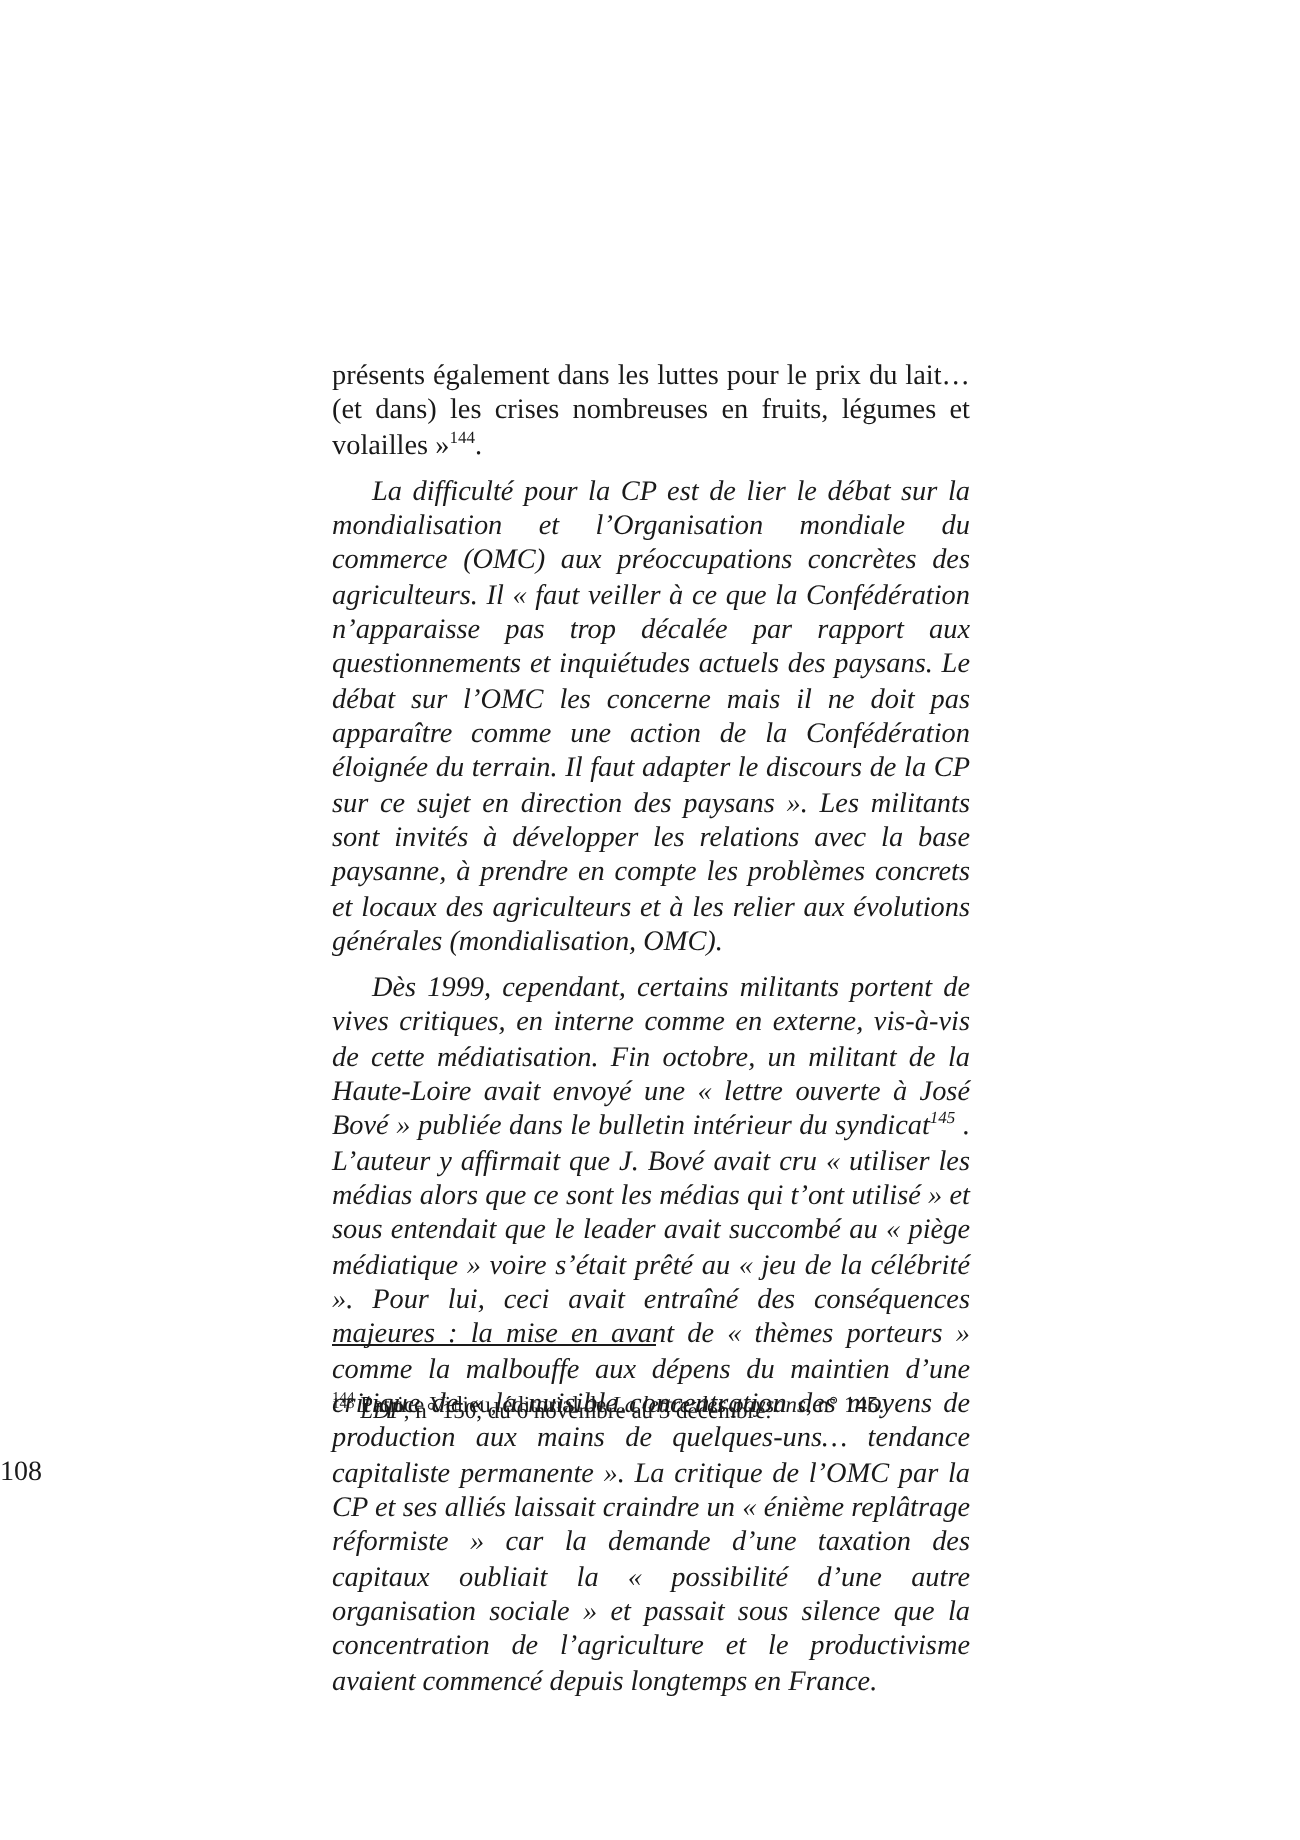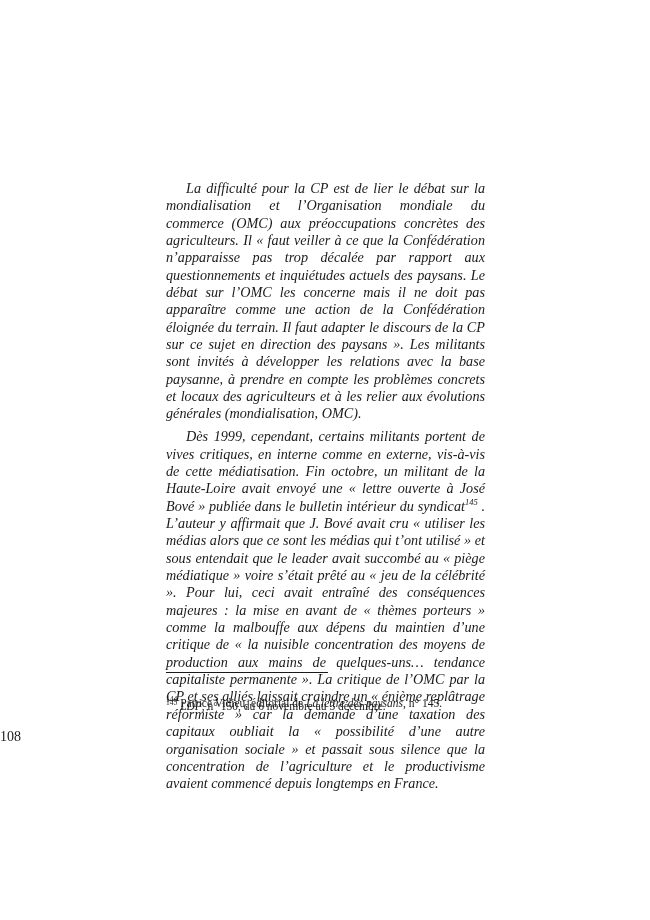--- a/index.html
+++ b/index.html
@@ -65,20 +65,21 @@
       text-align: left;
       font-size: 14px;
       line-height: 16px;
     }
     em { font-style: italic; }
   </style>
 </head>
 <body>
 
 <div class="page">
+  <p class="para"><span>présents également dans les luttes pour le prix du lait… (et dans) les crises nombreuses en fruits, légumes et volailles »</span><sup>144</sup><span>.</span></p>
 
   <p class="para indent">La difficulté pour la CP est de lier le débat sur la mondialisation et l’Organisation mondiale du commerce (OMC) aux préoccupations concrètes des agriculteurs. Il « faut veiller à ce que la Confédération n’apparaisse pas trop décalée par rapport aux questionnements et inquiétudes actuels des paysans. Le débat sur l’OMC les concerne mais il ne doit pas apparaître comme une action de la Confédération éloignée du terrain. Il faut adapter le discours de la CP sur ce sujet en direction des paysans ». Les militants sont invités à développer les relations avec la base paysanne, à prendre en compte les problèmes concrets et locaux des agriculteurs et à les relier aux évolutions générales (mondialisation, OMC).</p>
 
   <p class="para indent"><span>Dès 1999, cependant, certains militants portent de vives critiques, en interne comme en externe, vis-à-vis de cette médiatisation. Fin octobre, un militant de la Haute-Loire avait envoyé une « lettre ouverte à José Bové » publiée dans le bulletin intérieur du syndicat</span><sup>145</sup><span> . L’auteur y affirmait que J. Bové avait cru « utiliser les médias alors que ce sont les médias qui t’ont utilisé » et sous entendait que le leader avait succombé au « piège médiatique » voire s’était prêté au « jeu de la célébrité ». Pour lui, ceci avait entraîné des conséquences majeures : la mise en avant de « thèmes porteurs » comme la malbouffe aux dépens du maintien d’une critique de « la nuisible concentration des moyens de production aux mains de quelques-uns… tendance capitaliste permanente ». La critique de l’OMC par la CP et ses alliés laissait craindre un « énième replâtrage réformiste » car la demande d’une taxation des capitaux oubliait la « possibilité d’une autre organisation sociale » et passait sous silence que la concentration de l’agriculture et le productivisme avaient commencé depuis longtemps en France.</span></p>
 </div>
 
 <div class="footnote-rule"></div>
 
 <div class="footnote fn1"><sup>144</sup><span> Patrice Vidieu, éditorial de </span><em>La lettre des paysans</em><span>, n° 145.</span></div>
 

